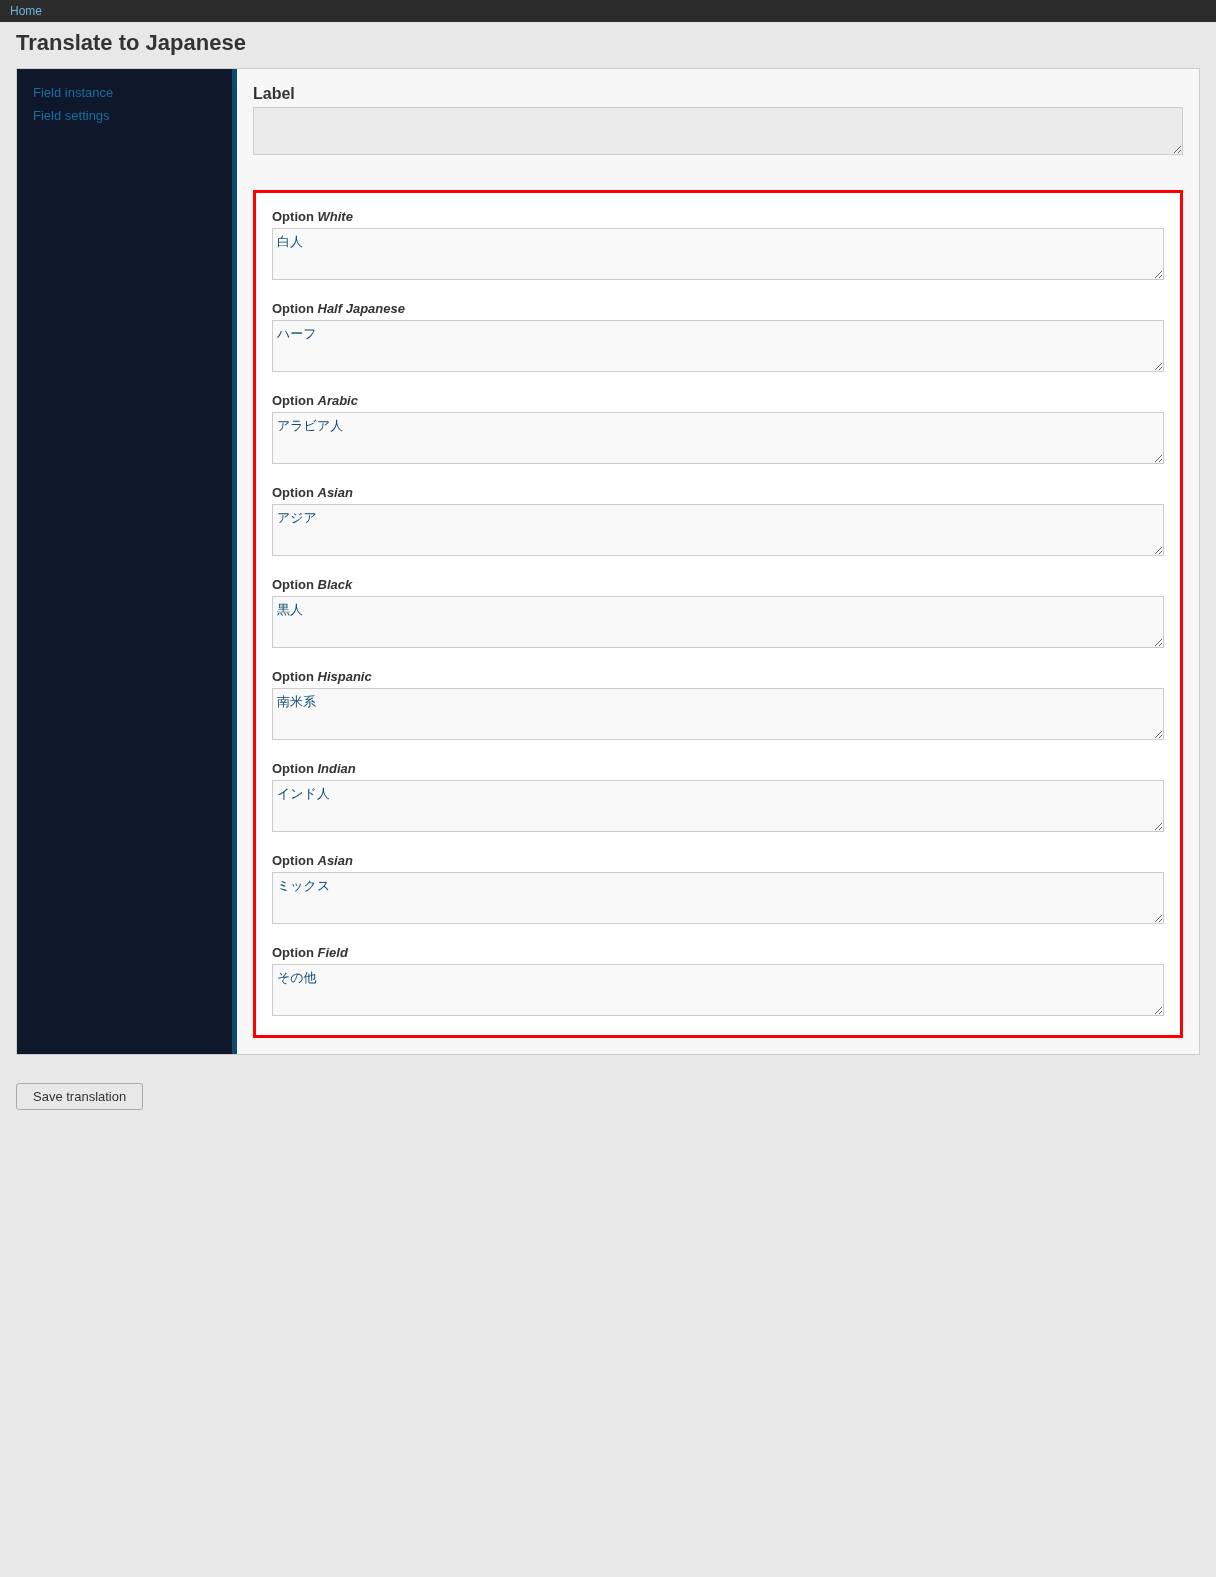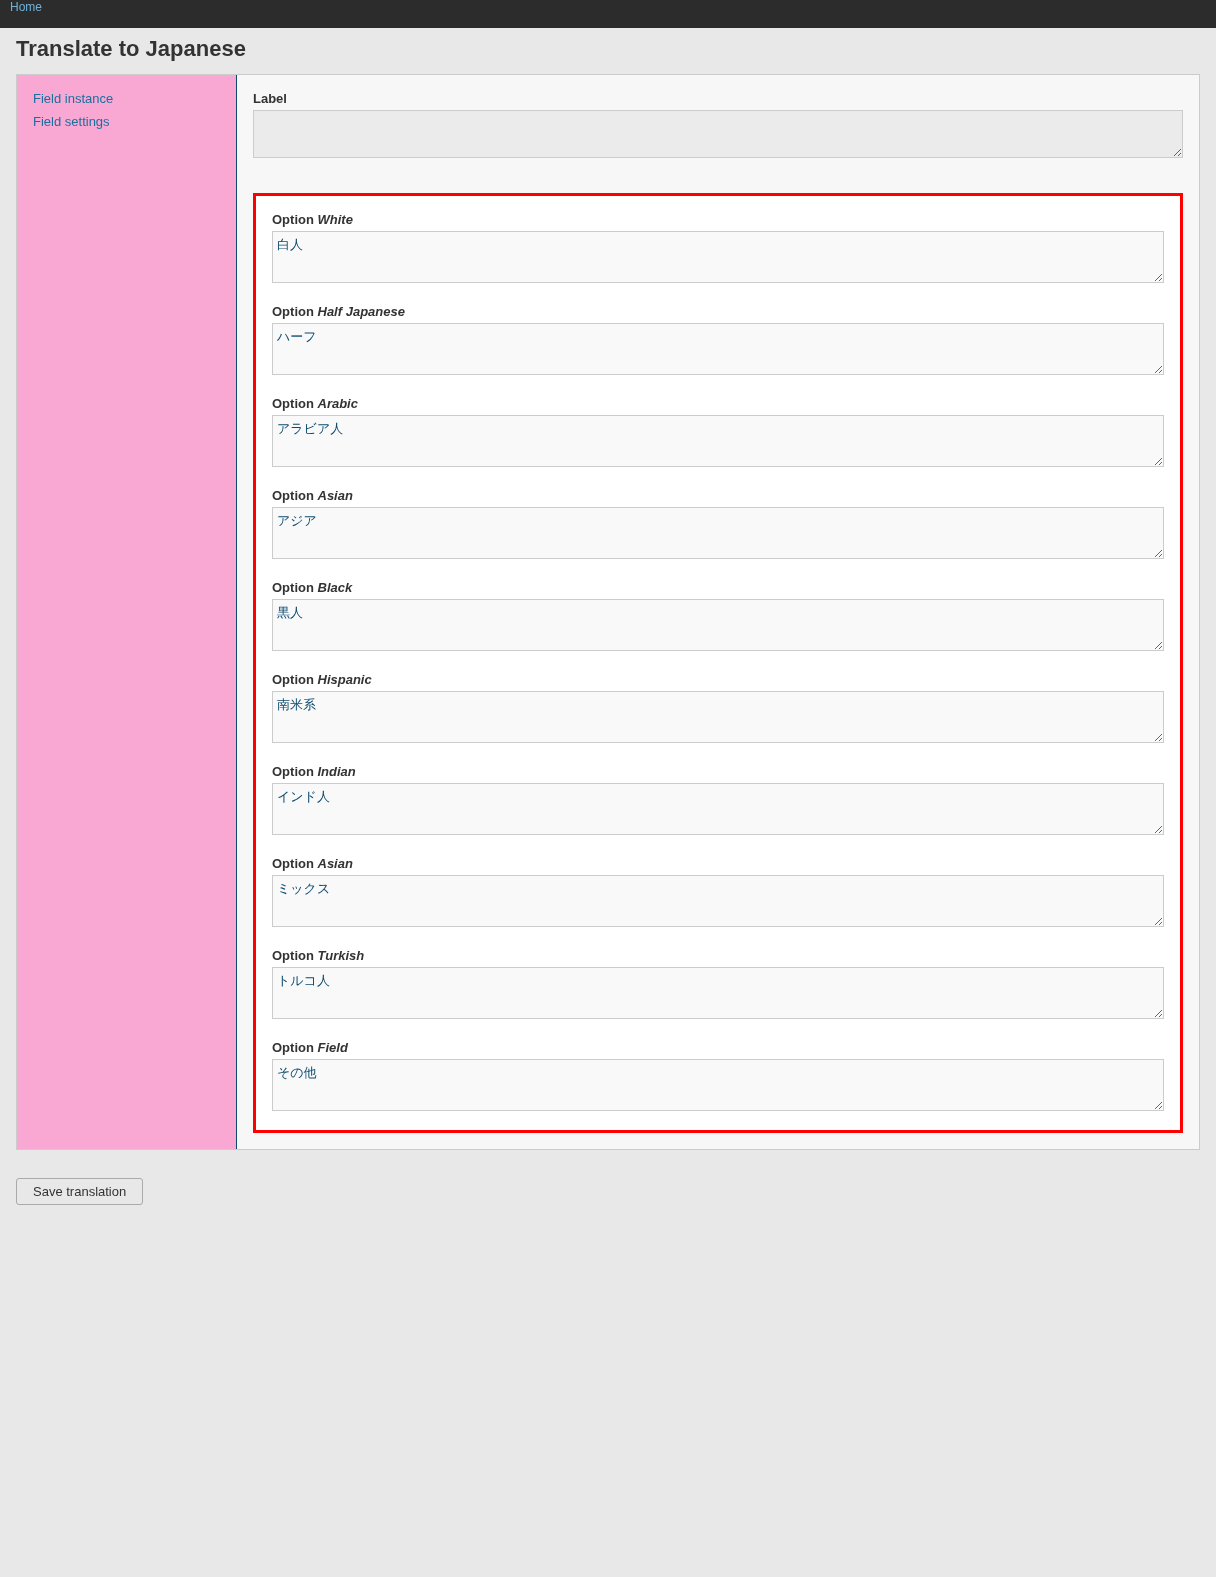--- a/index.html
+++ b/index.html
@@ -4,22 +4,23 @@
   <style>
     * { box-sizing: border-box; margin: 0; padding: 0; }
     body {
       font-family: Arial, sans-serif;
       font-size: 13px;
       background: #e8e8e8;
       color: #333;
     }
     .top-bar {
       background: #2c2c2c;
-      height: 28px;
+      height: 22px;
       display: flex;
+      align-items: center;
       padding: 0 10px;
     }
     .top-bar a {
       color: #6db3d9;
       text-decoration: none;
       font-size: 12px;
     }
     .page-header {
       background: #e8e8e8;
       padding: 8px 16px 12px 16px;
@@ -31,42 +32,42 @@
     }
     .main-container {
       display: flex;
       margin: 0 16px 16px 16px;
       background: #f0f0f0;
       border: 1px solid #ccc;
     }
     .sidebar {
       width: 220px;
       min-width: 220px;
-      background: #f9a8d4;
+      background: #0f172a;
       padding: 12px 0;
-      border-right: 1px solid #0c4a6e;
+      border-right: 5px solid #0c4a6e;
     }
     .sidebar-link {
       display: block;
       padding: 4px 16px;
       color: #1a6f9e;
       text-decoration: none;
       font-size: 13px;
     }
     .content-area {
       flex: 1;
       padding: 16px;
       background: #f7f7f7;
     }
     .label-section {
       margin-bottom: 16px;
     }
     .field-label {
       font-weight: bold;
-      font-size: 13px;
+      font-size: 16px;
       margin-bottom: 4px;
       color: #333;
     }
     .field-textarea {
       width: 100%;
       border: 1px solid #ccc;
       background: #ebebeb;
       resize: vertical;
       font-size: 13px;
       padding: 4px;
@@ -145,21 +146,20 @@
     <div class="options-container">
 
     <div class="option-group"><div class="option-label">Option <em>White</em></div><textarea class="option-textarea" style="">白人</textarea></div>
         <div class="option-group"><div class="option-label">Option <em>Half Japanese</em></div><textarea class="option-textarea" style="">ハーフ</textarea></div>
         <div class="option-group"><div class="option-label">Option <em>Arabic</em></div><textarea class="option-textarea" style="">アラビア人</textarea></div>
         <div class="option-group"><div class="option-label">Option <em>Asian</em></div><textarea class="option-textarea" style="">アジア</textarea></div>
         <div class="option-group"><div class="option-label">Option <em>Black</em></div><textarea class="option-textarea" style="">黒人</textarea></div>
         <div class="option-group"><div class="option-label">Option <em>Hispanic</em></div><textarea class="option-textarea" style="">南米系</textarea></div>
         <div class="option-group"><div class="option-label">Option <em>Indian</em></div><textarea class="option-textarea" style="">インド人</textarea></div>
         <div class="option-group"><div class="option-label">Option <em>Asian</em></div><textarea class="option-textarea" style="">ミックス</textarea></div>
-        <div class="option-group"><div class="option-label">Option <em>Turkish</em></div><textarea class="option-textarea" style="">トルコ人</textarea></div>
         <div class="option-group"><div class="option-label">Option <em>Field</em></div><textarea class="option-textarea" style="">その他</textarea></div>
       </div>
   </div>
 </div>
 
 <div class="footer-area">
   <button class="save-button">Save translation</button>
 </div>
 
 </body></html>

